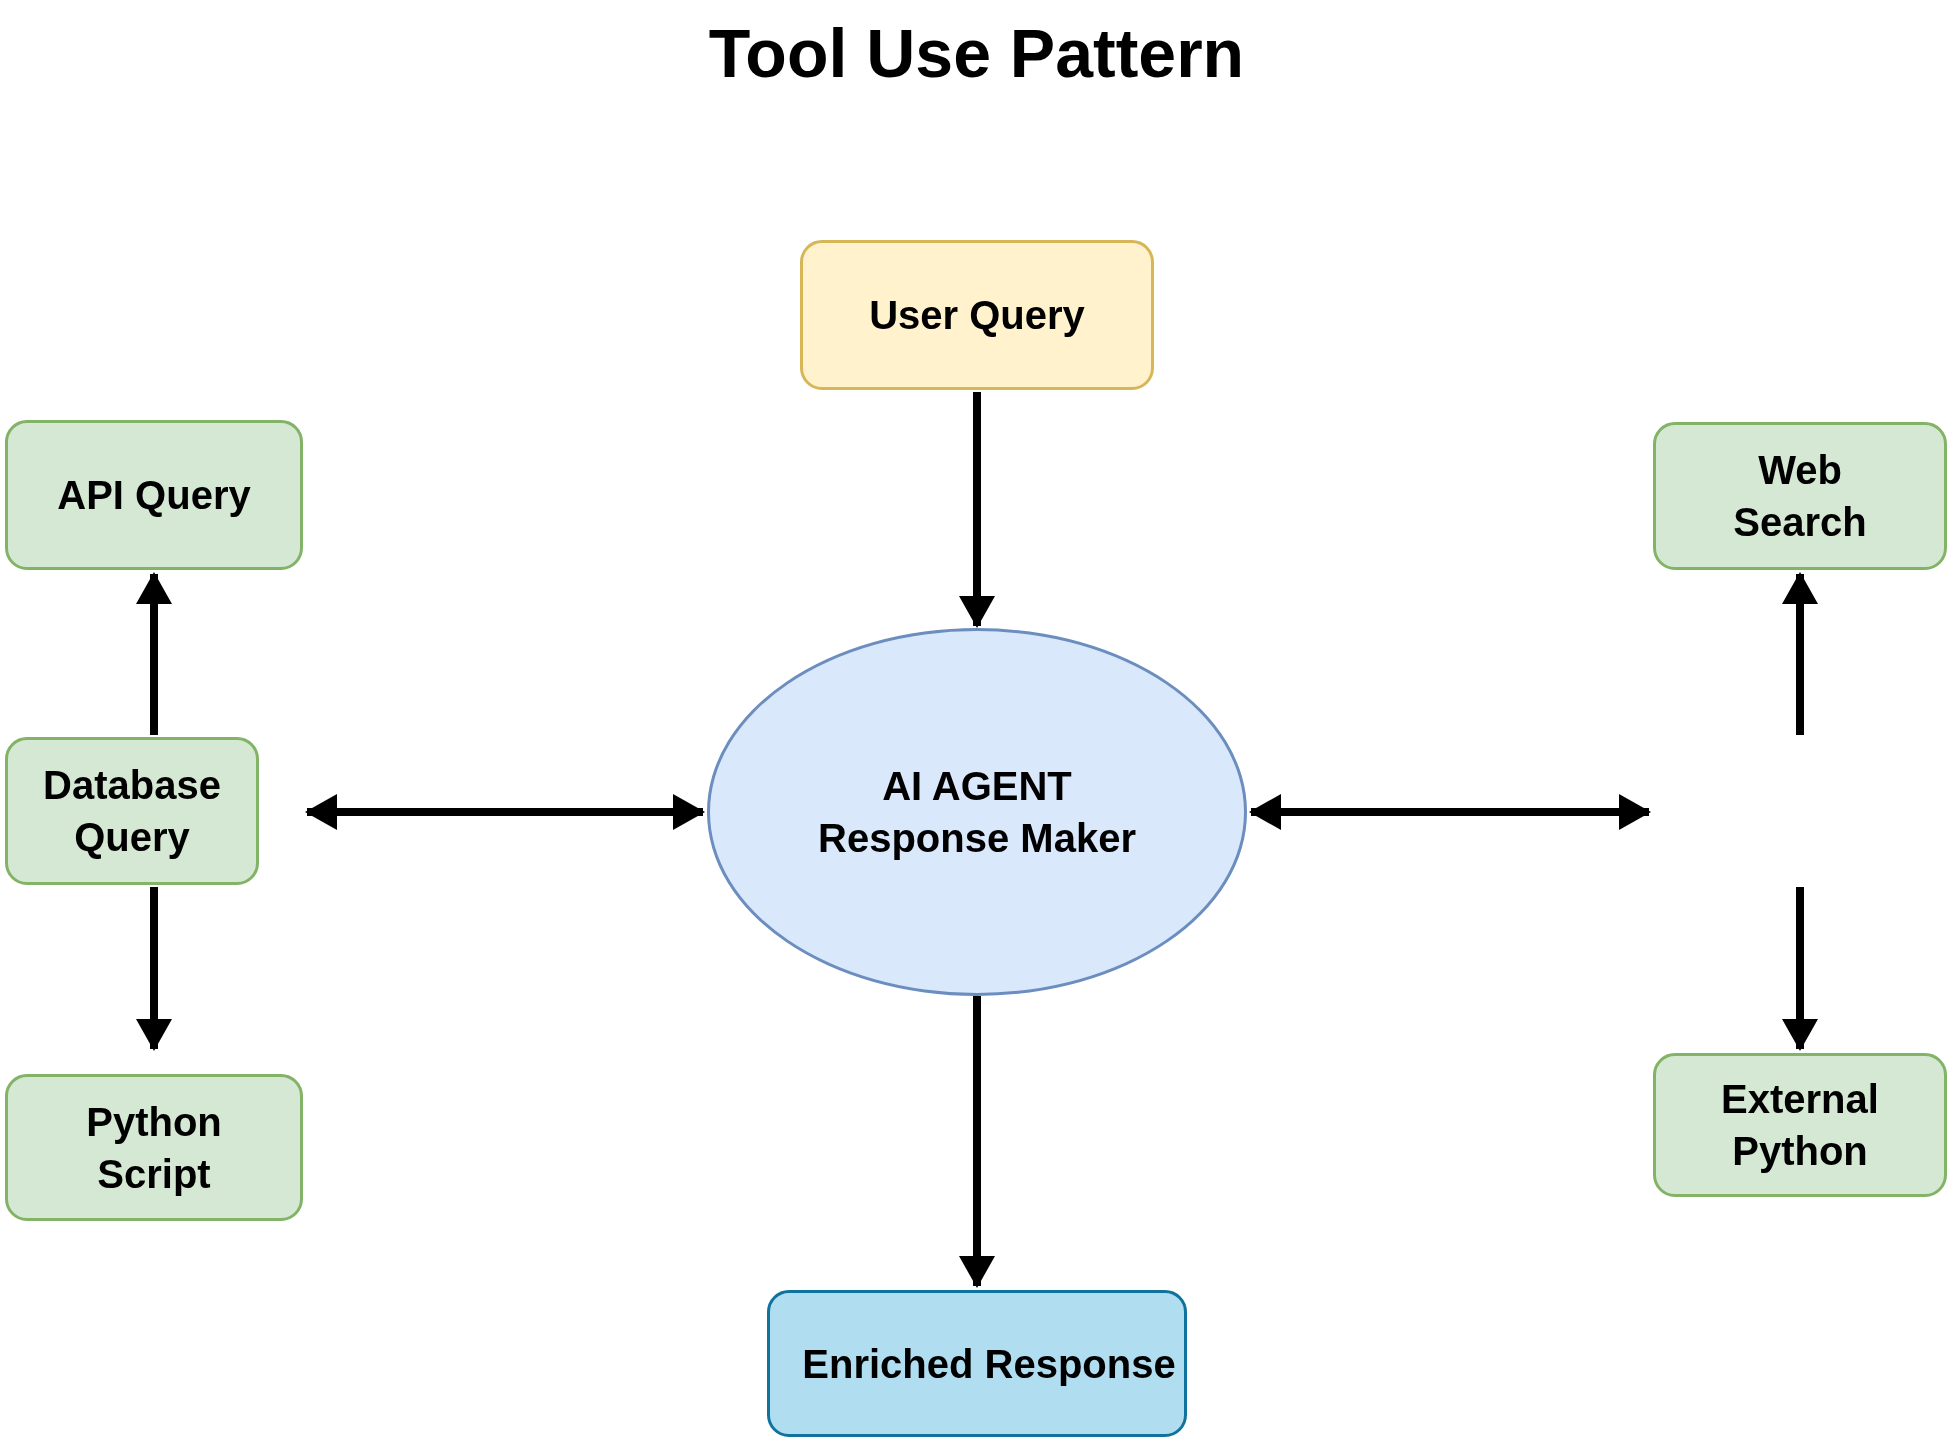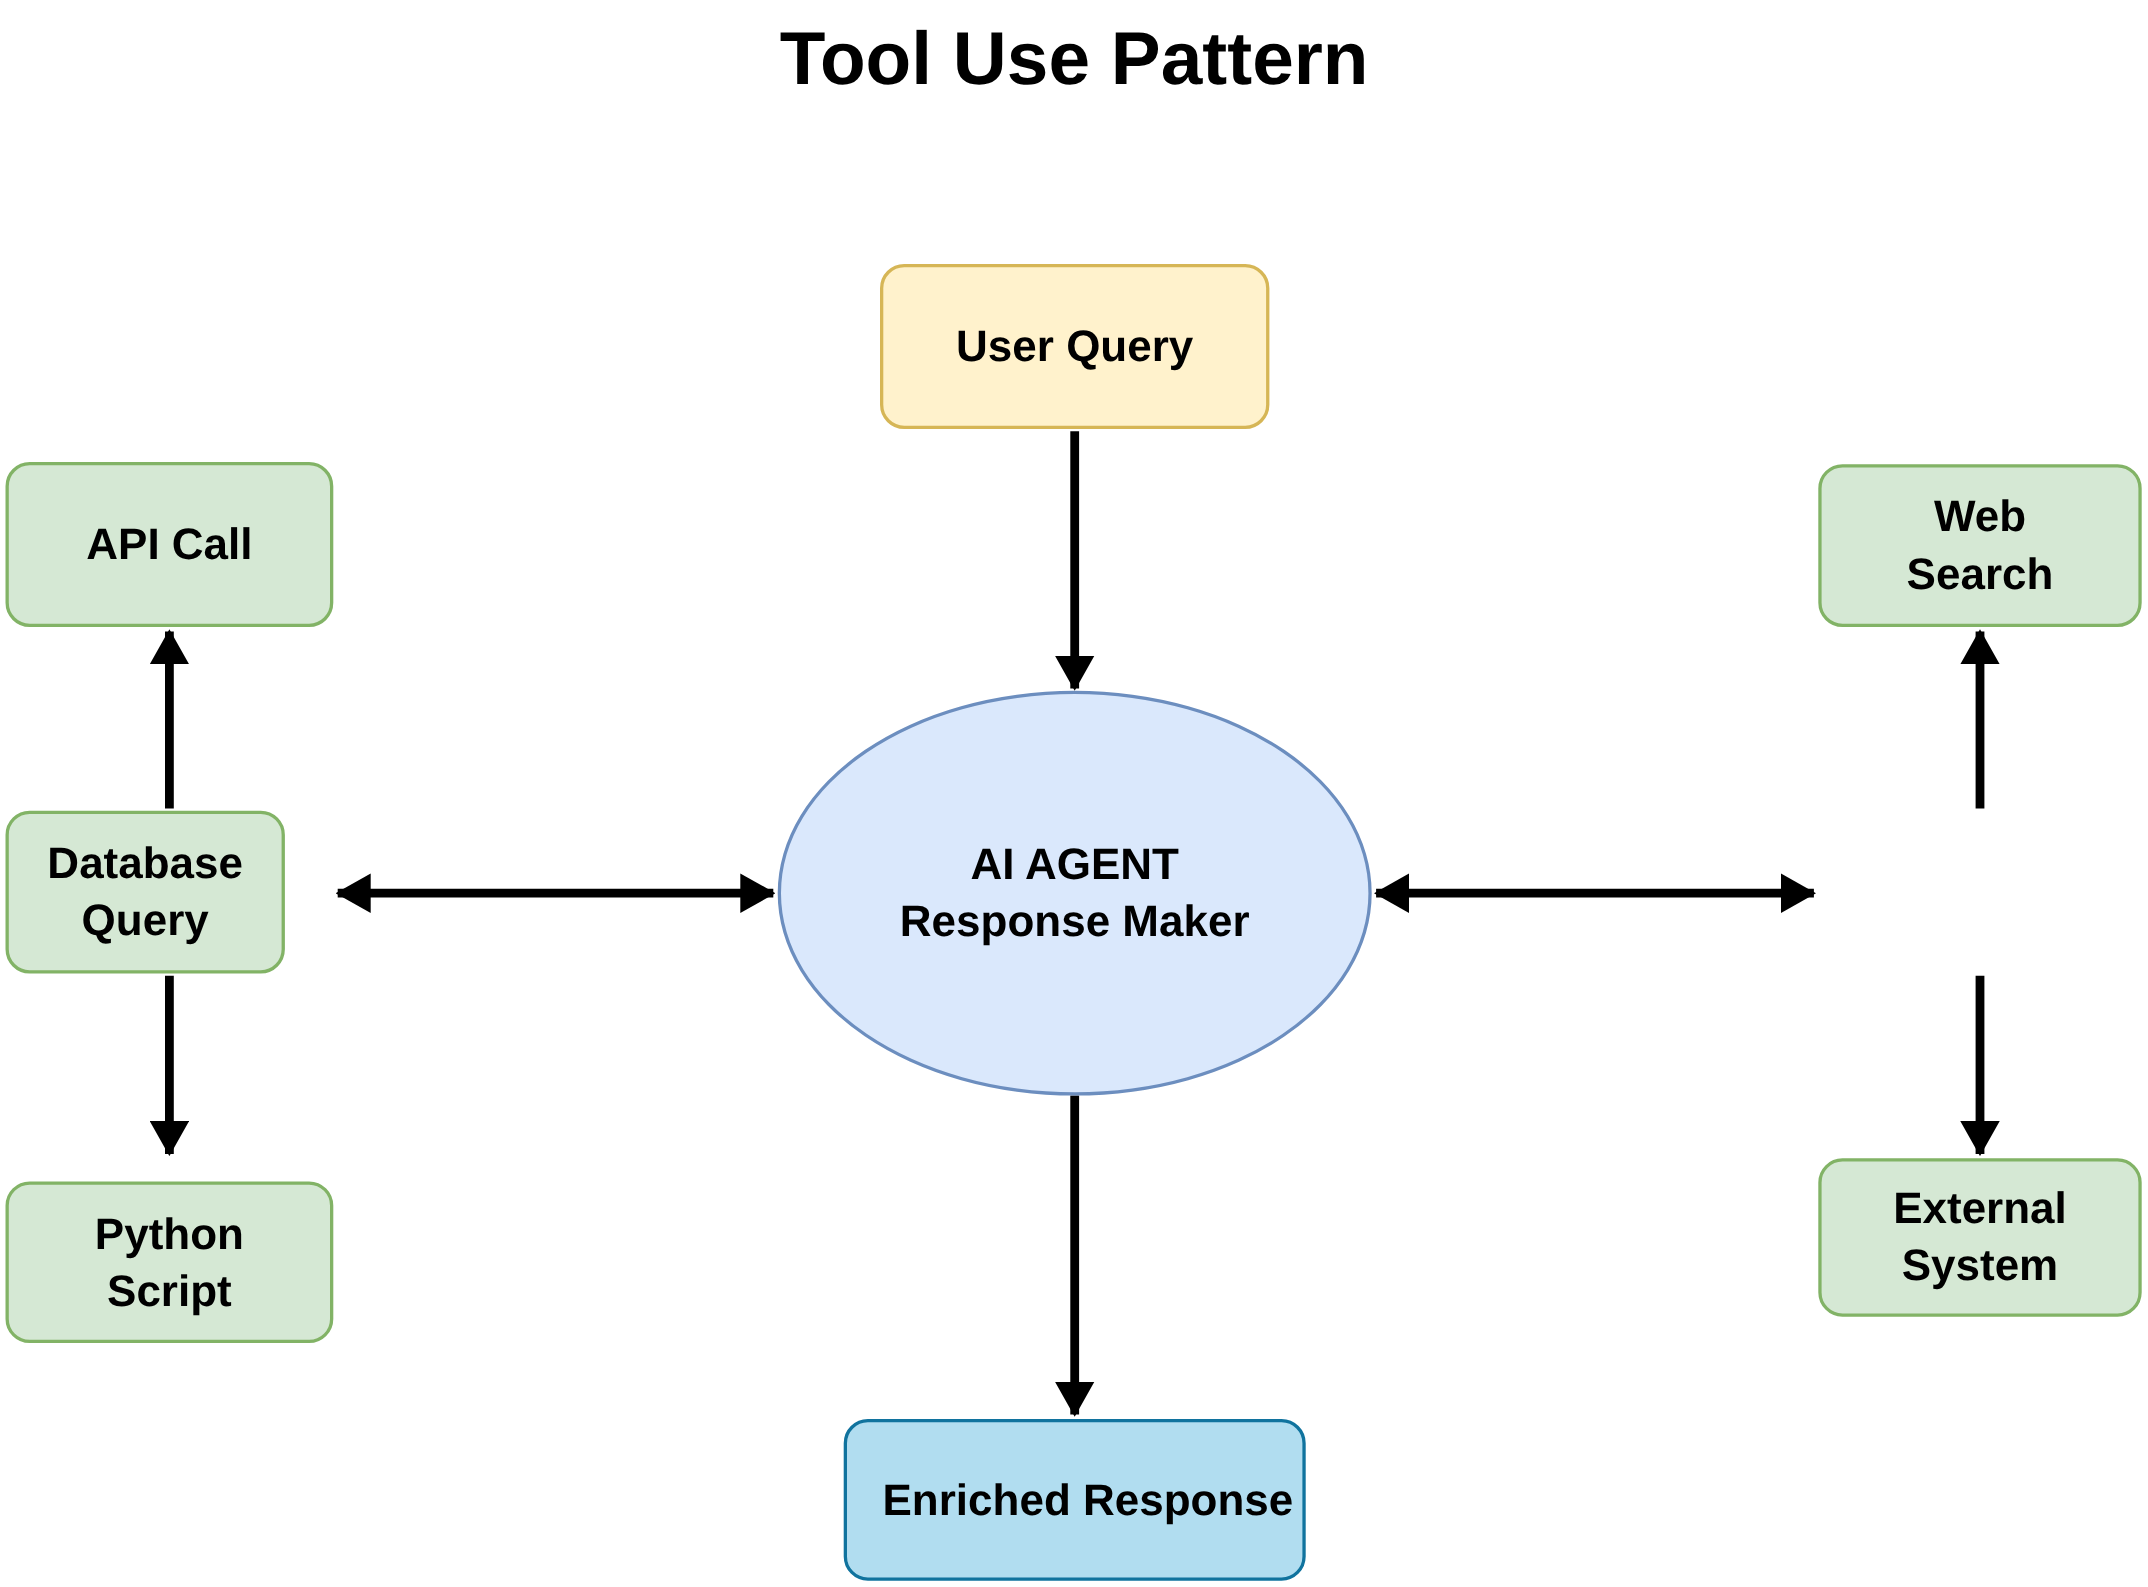--- a/index.html
+++ b/index.html
@@ -89,37 +89,37 @@
   <div id="ai-agent" class="node ellipse-node">
     <span>AI AGENT
 Response Maker</span>
   </div>
 
   <div id="enriched-response" class="node rect-node node-blue">
     <span>Enriched Response</span>
   </div>
 
   <div id="api-call" class="node rect-node node-green">
-    <span>API Call</span>
+    <span>API Query</span>
   </div>
 
   <div id="database-query" class="node rect-node node-green">
     <span>Database
 Query</span>
   </div>
 
   <div id="python-script" class="node rect-node node-green">
     <span>Python
 Script</span>
   </div>
 
   <div id="web-search" class="node rect-node node-green">
     <span>Web
 Search</span>
   </div>
 
 
   <div id="external-system" class="node rect-node node-green">
     <span>External
-System</span>
+Python</span>
   </div>
 
 </div>
 
 </body></html>

